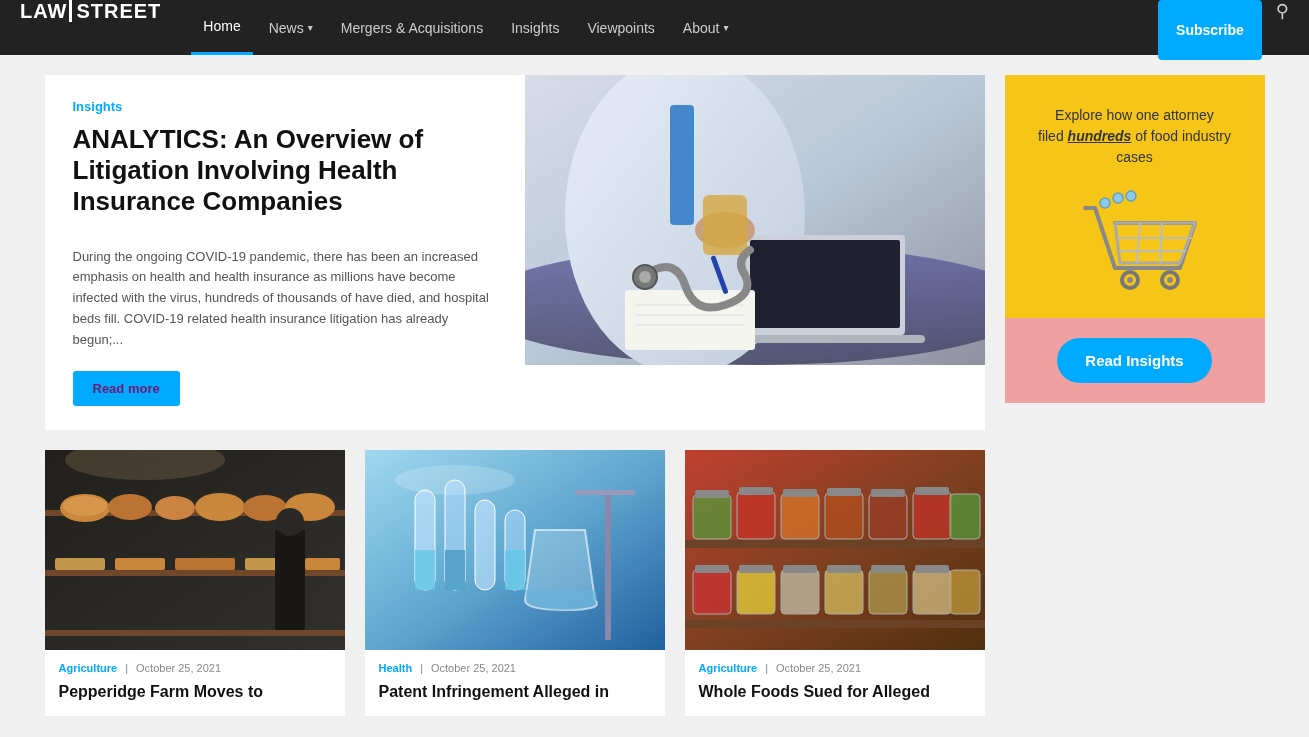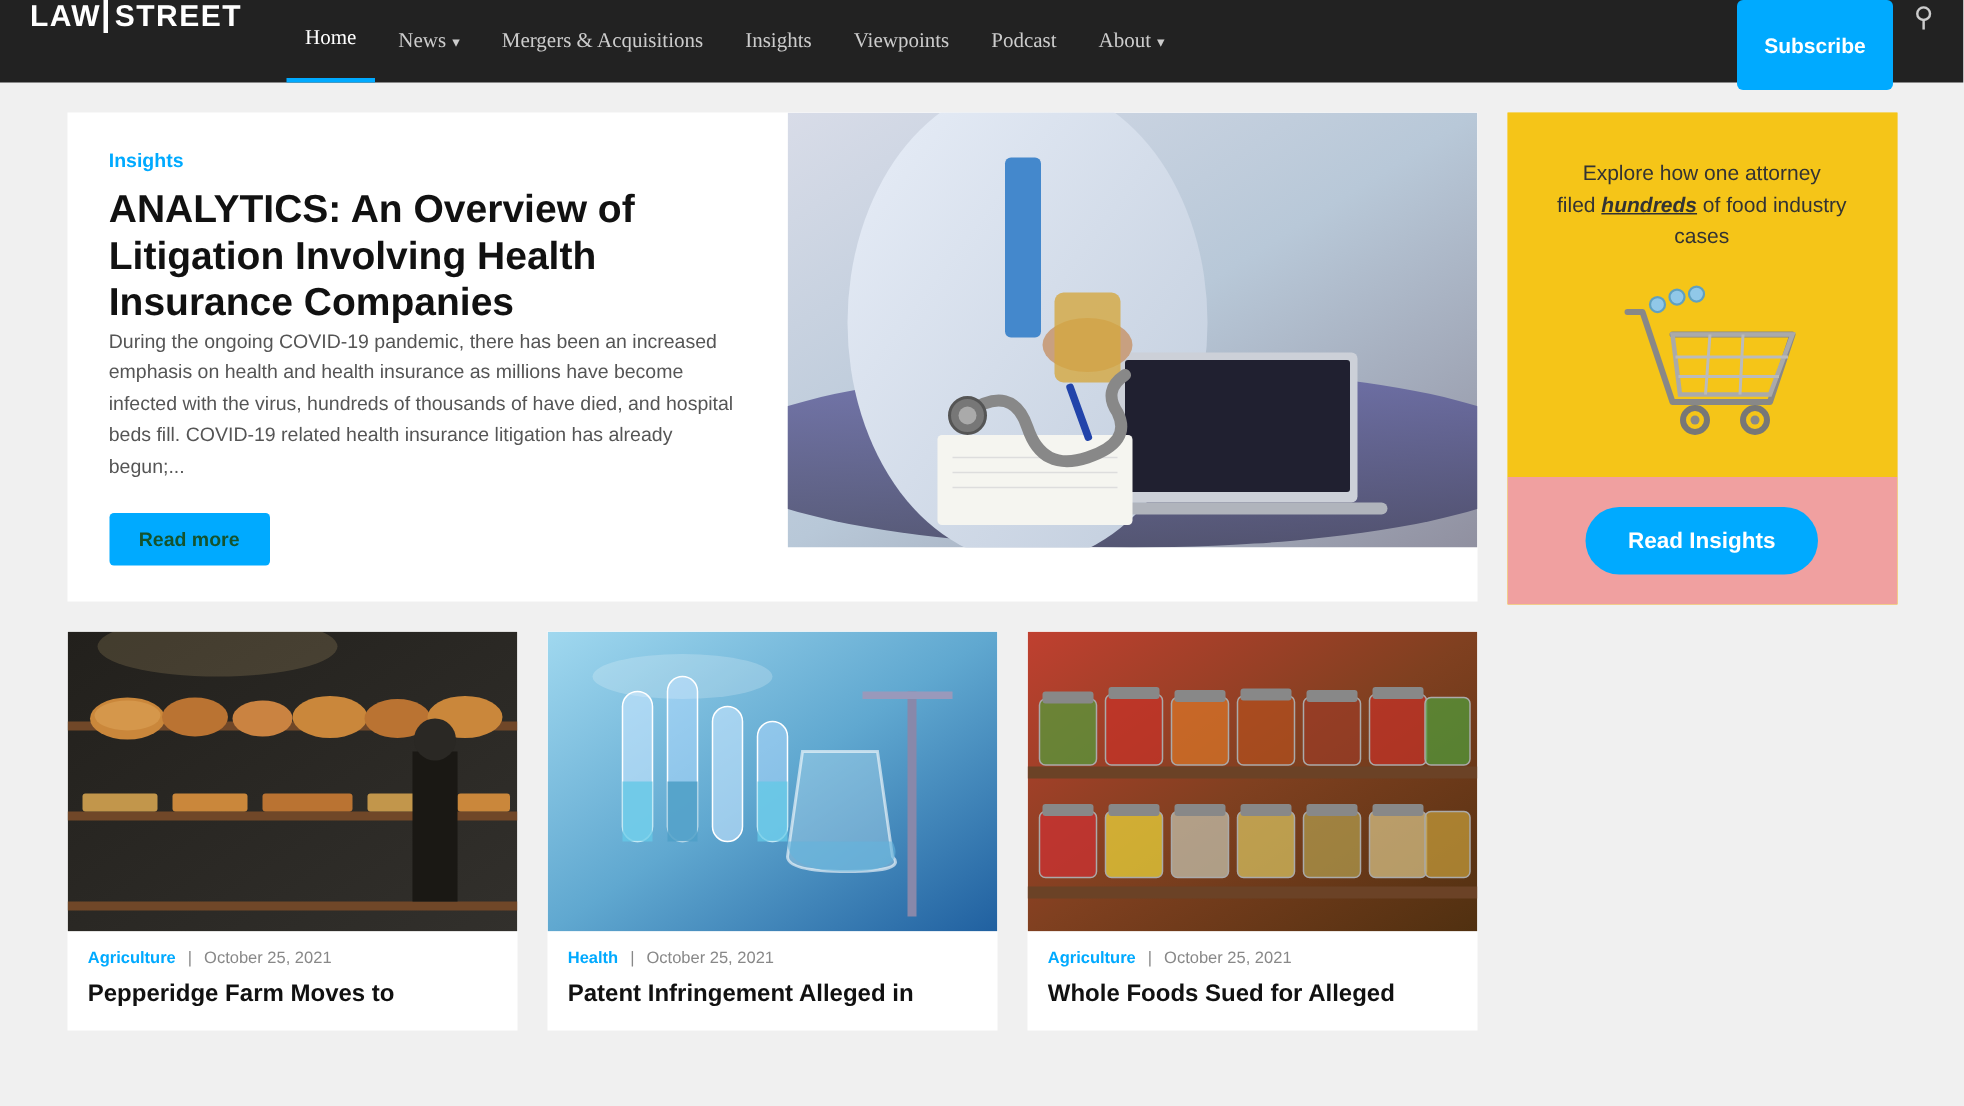--- a/index.html
+++ b/index.html
@@ -36,21 +36,20 @@
     .nav-link {
       color: #ccc;
       text-decoration: none;
       padding: 0 12px;
       height: 55px;
       display: flex;
       align-items: center;
       font-size: 14px;
       cursor: pointer;
       white-space: nowrap;
-      font-family: Liberation Serif, serif;
     }
     .nav-link.active {
       color: #fff;
       border-bottom: 3px solid #00aaff;
     }
     .nav-link .arrow { font-size: 10px; margin-left: 4px; }
     .nav-subscribe {
       background: #00aaff;
       color: #fff;
       border: none;
@@ -109,24 +108,25 @@
       font-size: 26px;
       font-weight: 900;
       color: #111;
       line-height: 1.2;
     }
     .featured-excerpt {
       font-size: 13px;
       color: #555;
       line-height: 1.6;
       margin-bottom: 20px;
+      margin-top: 29px;
     }
     .read-more-btn {
       background: #00aaff;
-      color: #14532d;
+      color: #701a75;
       border: none;
       padding: 10px 20px;
       border-radius: 3px;
       cursor: pointer;
       font-size: 13px;
       font-weight: bold;
     }
     .featured-image {
       width: 460px;
       flex-shrink: 0;
@@ -222,21 +222,20 @@
 <nav>
   <div class="nav-logo">
     LAW<span>STREET</span>
   </div>
   <div class="nav-links">
     <a class="nav-link active">Home</a>
     <a class="nav-link">News <span class="arrow">▾</span></a>
     <a class="nav-link">Mergers &amp; Acquisitions</a>
     <a class="nav-link">Insights</a>
     <a class="nav-link">Viewpoints</a>
-    <a class="nav-link">Podcast</a>
     <a class="nav-link">About <span class="arrow">▾</span></a>
   </div>
   <button class="nav-subscribe">Subscribe</button>
   <span class="nav-search">⚲</span>
 </nav>
 
 <div class="page-content">
   <div class="main-col">
 
     <div class="featured-article">

